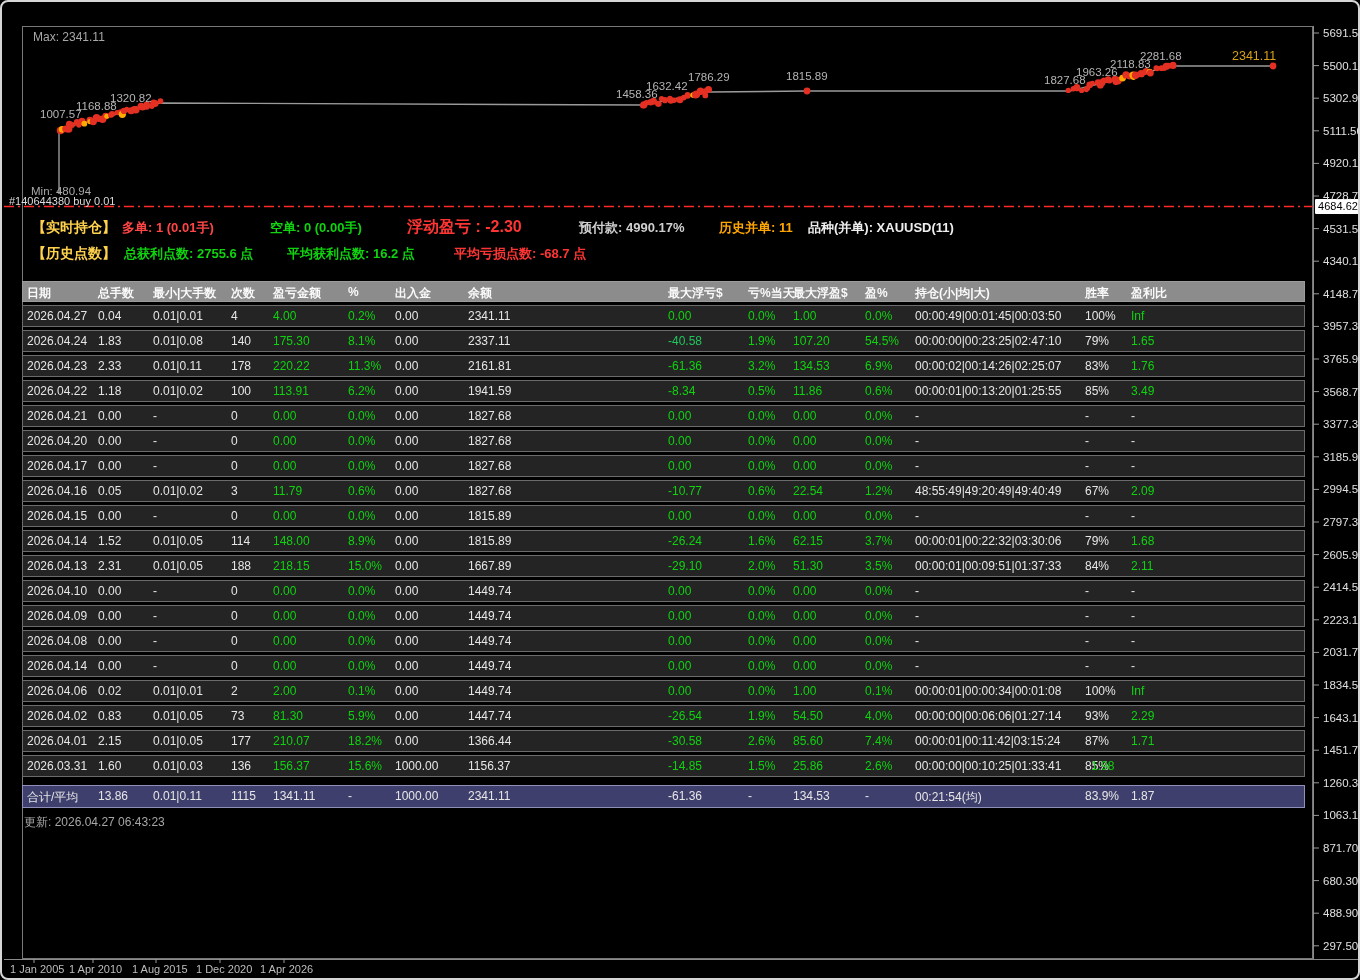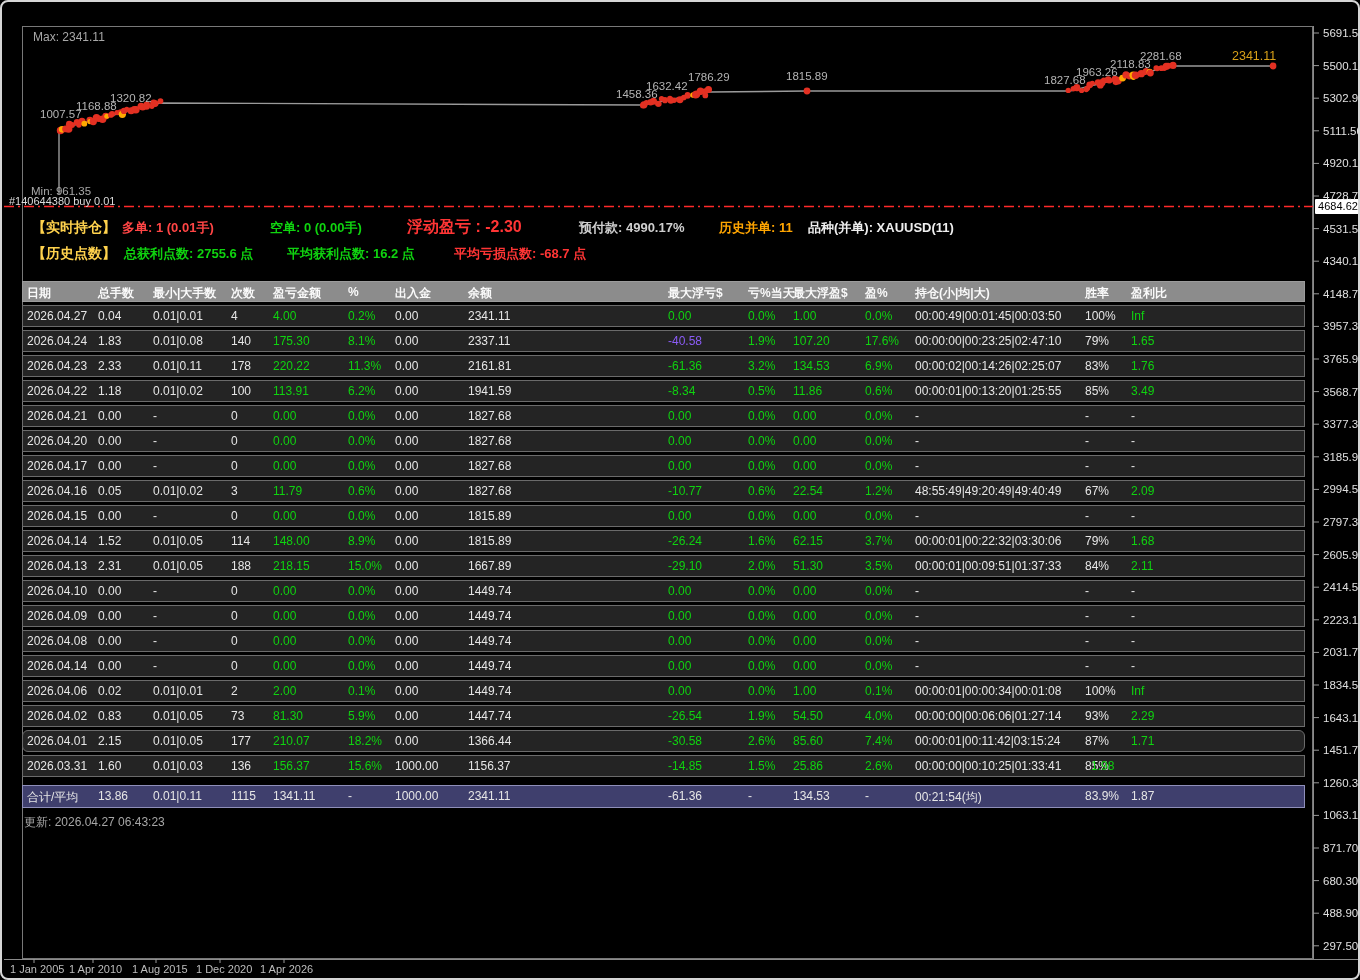--- a/index.html
+++ b/index.html
@@ -184,21 +184,21 @@
       <text x="686" y="79" fill="#b4b4b4" font-size="11.5" font-family="&quot;Liberation Sans&quot;,&quot;DejaVu Sans&quot;,sans-serif">1786.29</text>
       <text x="784" y="78" fill="#b4b4b4" font-size="11.5" font-family="&quot;Liberation Sans&quot;,&quot;DejaVu Sans&quot;,sans-serif">1815.89</text>
       <text x="1042" y="82" fill="#b4b4b4" font-size="11.5" font-family="&quot;Liberation Sans&quot;,&quot;DejaVu Sans&quot;,sans-serif">1827.68</text>
       <text x="1074" y="74" fill="#b4b4b4" font-size="11.5" font-family="&quot;Liberation Sans&quot;,&quot;DejaVu Sans&quot;,sans-serif">1963.26</text>
       <text x="1108" y="66" fill="#b4b4b4" font-size="11.5" font-family="&quot;Liberation Sans&quot;,&quot;DejaVu Sans&quot;,sans-serif">2118.83</text>
       <text x="1138" y="58" fill="#b4b4b4" font-size="11.5" font-family="&quot;Liberation Sans&quot;,&quot;DejaVu Sans&quot;,sans-serif">2281.68</text>
       <text x="1230" y="58" fill="#d8a018" font-size="12.5" font-family="&quot;Liberation Sans&quot;,&quot;DejaVu Sans&quot;,sans-serif">2341.11</text>
     </svg>
 
   <span class="flabel" id="max-label" style="left:31px; top:28px; font-size:12px;">Max: 2341.11</span>
-  <span class="flabel" id="min-label" style="left:29px; top:183px;">Min: 961.35</span>
+  <span class="flabel" id="min-label" style="left:29px; top:183px;">Min: 480.94</span>
   <span class="flabel" id="trade-label" style="left:7px; top:193px;">#140644380 buy 0.01</span>
   <div id="price-box">4684.62</div>
 
   <div id="price-axis">
       <span class="pax" style="top: 25px;">5691.50</span>
       <span class="pax" style="top: 57.6px;">5500.10</span>
       <span class="pax" style="top: 90.2px;">5302.90</span>
       <span class="pax" style="top: 122.8px;">5111.50</span>
       <span class="pax" style="top: 155.4px;">4920.10</span>
       <span class="pax" style="top: 188px;">4728.70</span>
@@ -283,24 +283,24 @@
       </div>
       <div class="trow" style="top: 328px;">
         <span style="left: 4px; color: rgb(230, 230, 230);">2026.04.24</span>
         <span style="left: 75px; color: rgb(230, 230, 230);">1.83</span>
         <span style="left: 130px; color: rgb(230, 230, 230);">0.01|0.08</span>
         <span style="left: 208px; color: rgb(230, 230, 230);">140</span>
         <span style="left: 250px; color: rgb(15, 211, 15);">175.30</span>
         <span style="left: 325px; color: rgb(15, 211, 15);">8.1%</span>
         <span style="left: 372px; color: rgb(230, 230, 230);">0.00</span>
         <span style="left: 445px; color: rgb(230, 230, 230);">2337.11</span>
-        <span style="left: 645px; color: #8b5cf6;">-40.58</span>
+        <span style="left: 645px; color: #22c55e;">-40.58</span>
         <span style="left: 725px; color: rgb(15, 211, 15);">1.9%</span>
         <span style="left: 770px; color: rgb(15, 211, 15);">107.20</span>
-        <span style="left: 842px; color: rgb(15, 211, 15);">17.6%</span>
+        <span style="left: 842px; color: rgb(15, 211, 15);">54.5%</span>
         <span style="left: 892px; color: rgb(230, 230, 230);">00:00:00|00:23:25|02:47:10</span>
         <span style="left: 1062px; color: rgb(230, 230, 230);">79%</span>
         <span style="left: 1108px; color: rgb(15, 211, 15);">1.65</span>
       </div>
       <div class="trow" style="top: 353px;">
         <span style="left: 4px; color: rgb(230, 230, 230);">2026.04.23</span>
         <span style="left: 75px; color: rgb(230, 230, 230);">2.33</span>
         <span style="left: 130px; color: rgb(230, 230, 230);">0.01|0.11</span>
         <span style="left: 208px; color: rgb(230, 230, 230);">178</span>
         <span style="left: 250px; color: rgb(15, 211, 15);">220.22</span>
@@ -546,21 +546,21 @@
         <span style="left: 372px; color: rgb(230, 230, 230);">0.00</span>
         <span style="left: 445px; color: rgb(230, 230, 230);">1447.74</span>
         <span style="left: 645px; color: rgb(15, 211, 15);">-26.54</span>
         <span style="left: 725px; color: rgb(15, 211, 15);">1.9%</span>
         <span style="left: 770px; color: rgb(15, 211, 15);">54.50</span>
         <span style="left: 842px; color: rgb(15, 211, 15);">4.0%</span>
         <span style="left: 892px; color: rgb(230, 230, 230);">00:00:00|00:06:06|01:27:14</span>
         <span style="left: 1062px; color: rgb(230, 230, 230);">93%</span>
         <span style="left: 1108px; color: rgb(15, 211, 15);">2.29</span>
       </div>
-      <div class="trow" style="top: 728px; border-radius: 6px;">
+      <div class="trow" style="top: 728px;">
         <span style="left: 4px; color: rgb(230, 230, 230);">2026.04.01</span>
         <span style="left: 75px; color: rgb(230, 230, 230);">2.15</span>
         <span style="left: 130px; color: rgb(230, 230, 230);">0.01|0.05</span>
         <span style="left: 208px; color: rgb(230, 230, 230);">177</span>
         <span style="left: 250px; color: rgb(15, 211, 15);">210.07</span>
         <span style="left: 325px; color: rgb(15, 211, 15);">18.2%</span>
         <span style="left: 372px; color: rgb(230, 230, 230);">0.00</span>
         <span style="left: 445px; color: rgb(230, 230, 230);">1366.44</span>
         <span style="left: 645px; color: rgb(15, 211, 15);">-30.58</span>
         <span style="left: 725px; color: rgb(15, 211, 15);">2.6%</span>

